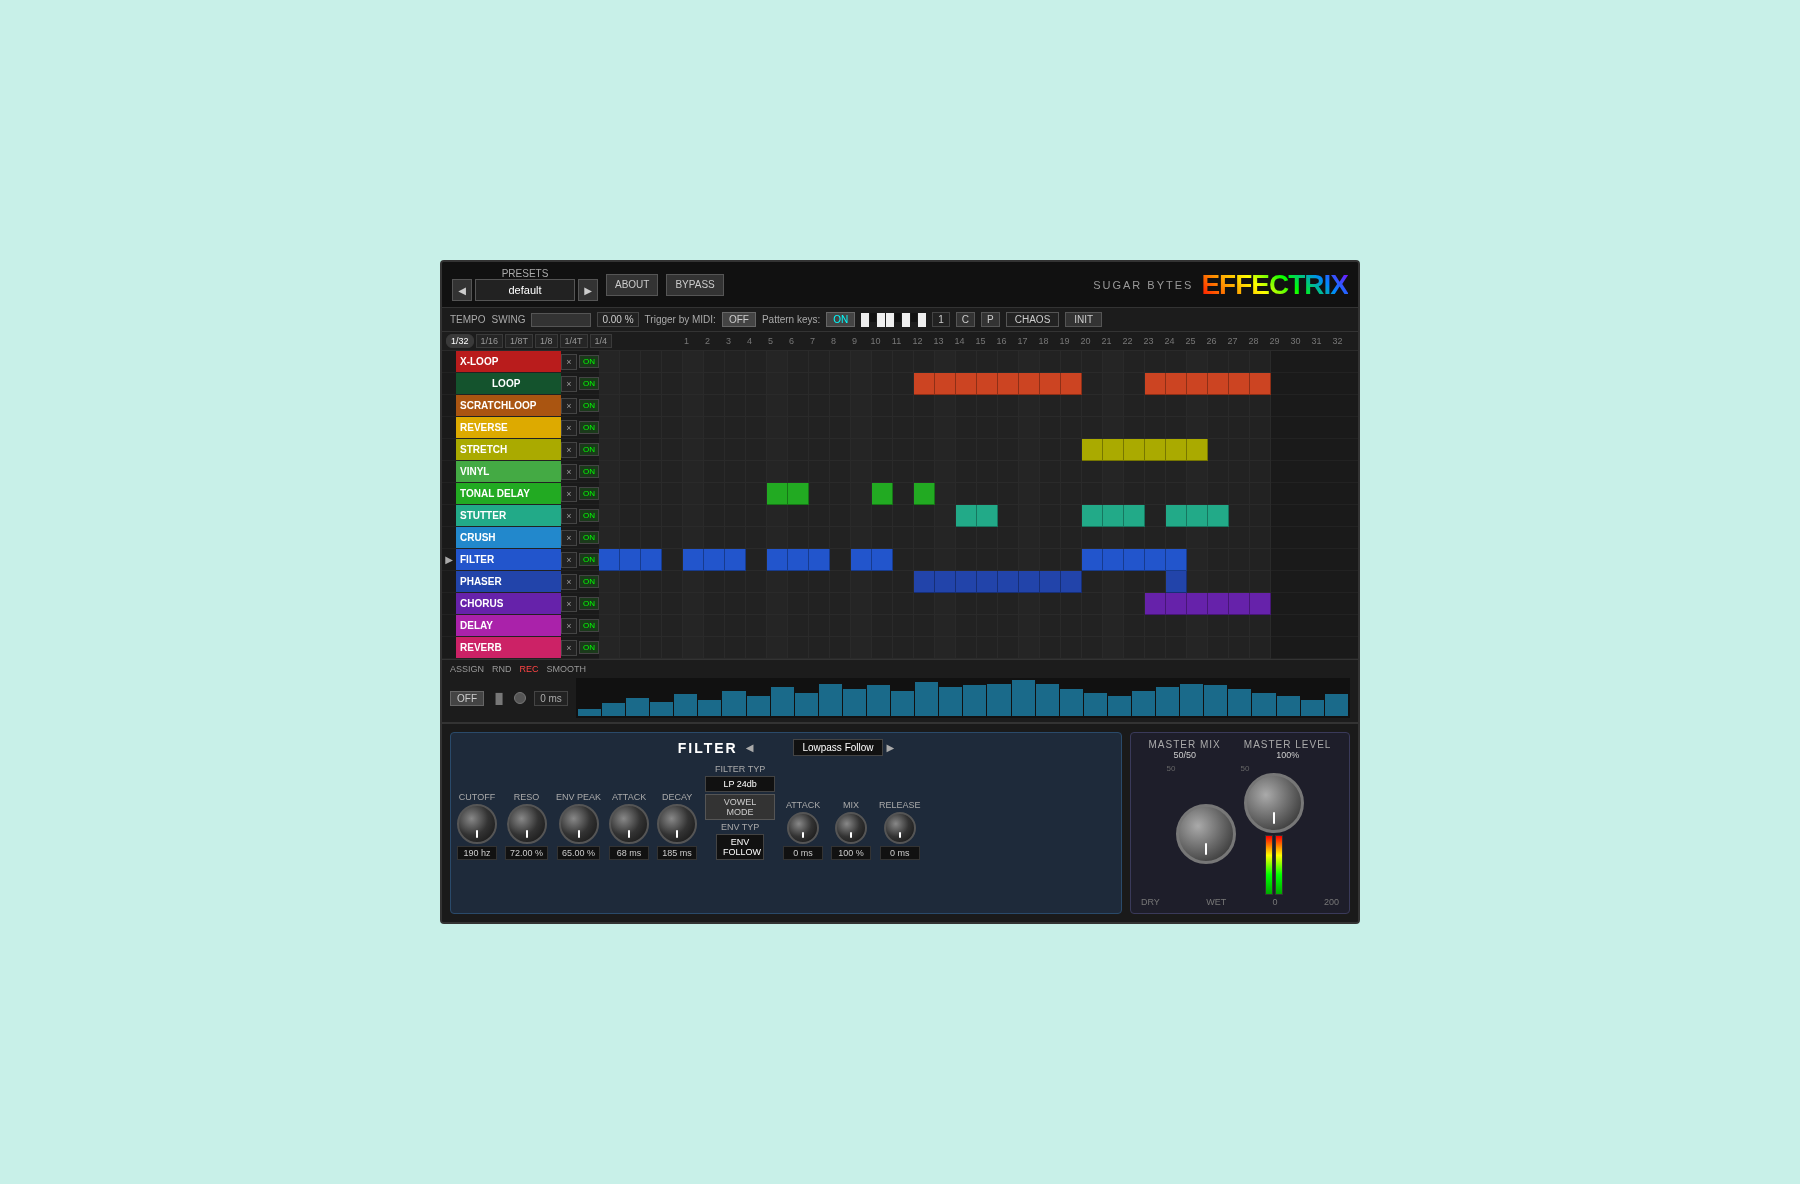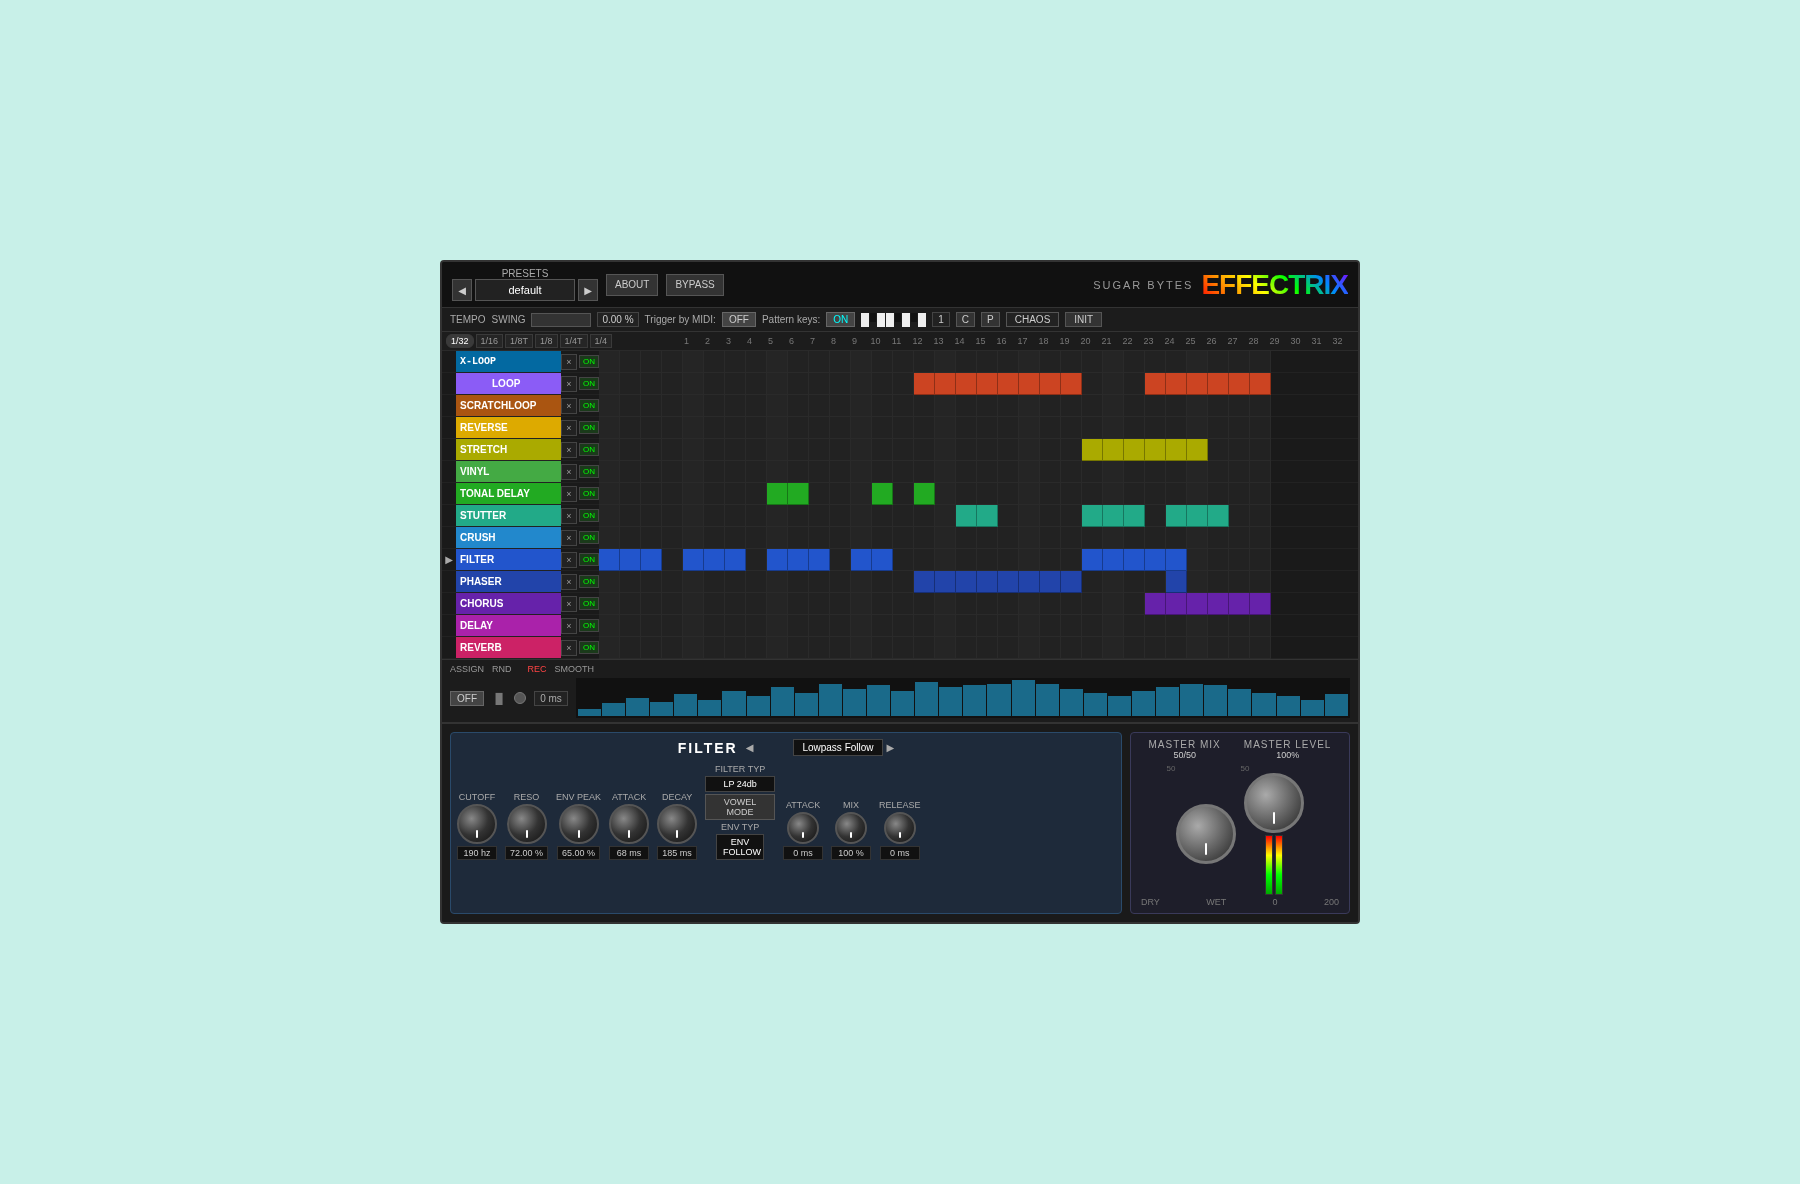--- a/index.html
+++ b/index.html
@@ -613,21 +613,21 @@
         <div class="step-num">29</div>
         <div class="step-num">30</div>
         <div class="step-num">31</div>
         <div class="step-num">32</div>
       </div>
     </div>
 
     <div id="effect-rows">
         <div class="effect-row">
           <div class="effect-arrow"></div>
-          <div class="effect-name" style="background: #0369a1; color: rgb(255, 255, 255); font-family: Liberation Mono, monospace;">X-LOOP</div>
+          <div class="effect-name" style="background: #b91c1c; color: rgb(255, 255, 255);">X-LOOP</div>
           <div class="effect-controls">
             <div class="x-btn">×</div>
             <div class="on-toggle">ON</div>
           </div>
           <div class="steps-grid">
             <div class="step-cell beat"></div>
             <div class="step-cell"></div>
             <div class="step-cell"></div>
             <div class="step-cell"></div>
             <div class="step-cell beat"></div>
@@ -655,21 +655,21 @@
             <div class="step-cell"></div>
             <div class="step-cell"></div>
             <div class="step-cell beat"></div>
             <div class="step-cell"></div>
             <div class="step-cell"></div>
             <div class="step-cell"></div>
           </div>
         </div>
         <div class="effect-row">
           <div class="effect-arrow"></div>
-          <div class="effect-name" style="background: #8b5cf6; color: rgb(255, 255, 255); padding-left: 36px;">LOOP</div>
+          <div class="effect-name" style="background: #14532d; color: rgb(255, 255, 255); padding-left: 36px;">LOOP</div>
           <div class="effect-controls">
             <div class="x-btn">×</div>
             <div class="on-toggle">ON</div>
           </div>
           <div class="steps-grid">
             <div class="step-cell beat"></div>
             <div class="step-cell"></div>
             <div class="step-cell"></div>
             <div class="step-cell"></div>
             <div class="step-cell beat"></div>
@@ -1205,21 +1205,21 @@
             <div class="step-cell"></div>
             <div class="step-cell"></div>
           </div>
         </div>
       </div>
 
     <div class="modulator-section">
       <div class="mod-controls">
         <span class="mod-ctrl-label">ASSIGN</span>
         <span class="mod-ctrl-label">RND</span>
-        <span class="mod-ctrl-label" style="color:#ff4444;margin-left:8px;">REC</span>
+        <span class="mod-ctrl-label" style="color:#ff4444;">REC</span>
         <span class="mod-ctrl-label">SMOOTH</span>
       </div>
       <div style="display:flex;gap:8px;align-items:center;">
         <span class="off-btn">OFF</span>
         <span class="bars-icon">▐▌</span>
         <div class="circle-btn"></div>
         <span class="smooth-box">0 ms</span>
         <div class="mod-bars" id="mod-bars" style="flex:1;">
             <div class="mod-bar" style="height: 7.2px;"></div>
             <div class="mod-bar" style="height: 12.6px;"></div>

